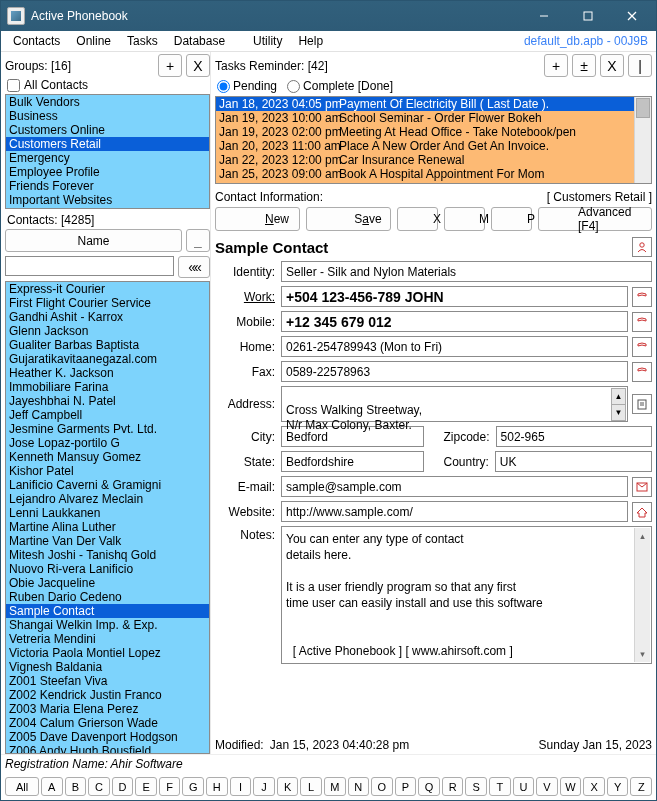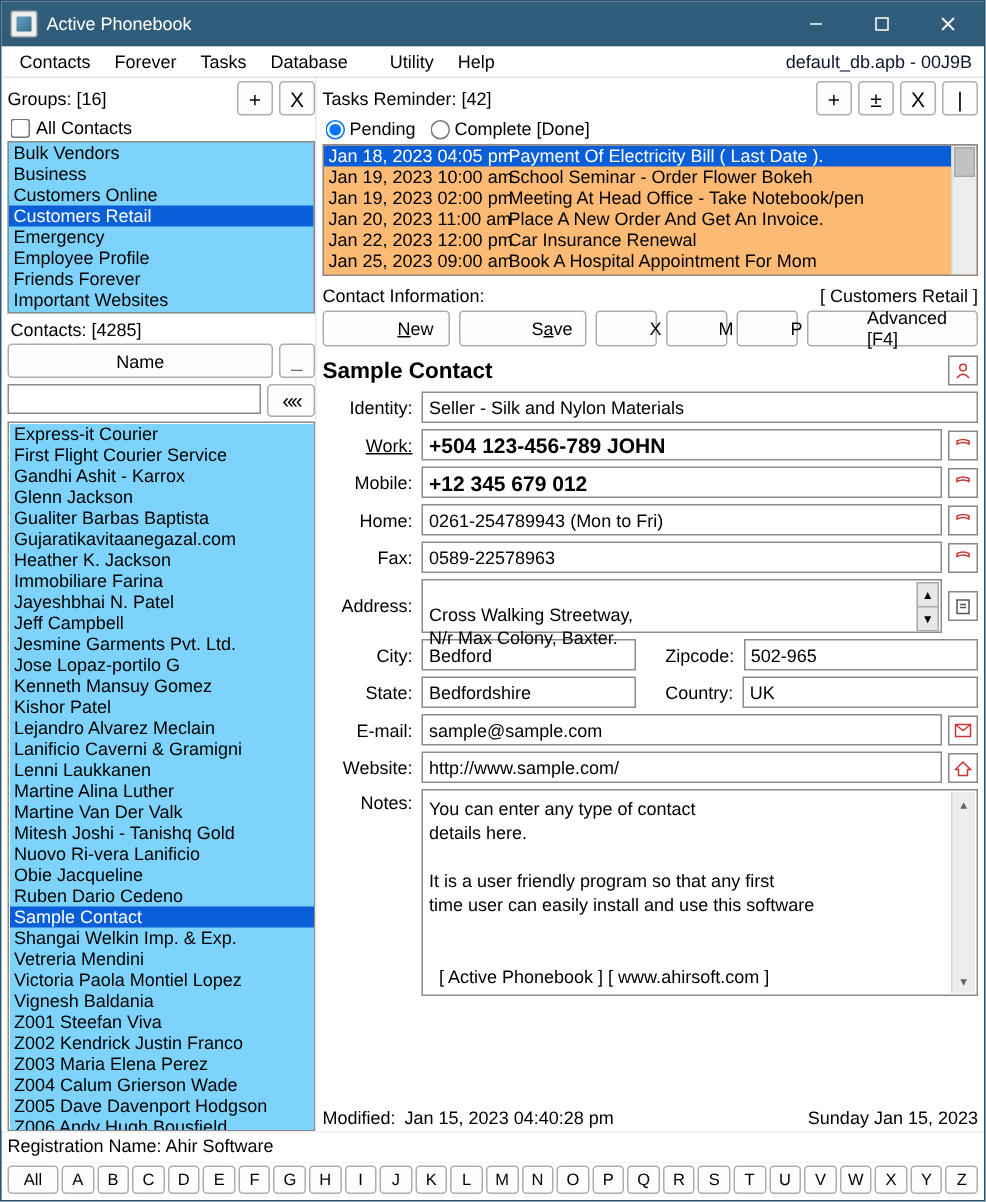--- a/index.html
+++ b/index.html
@@ -55,21 +55,21 @@
   
   .menubar{
     height:20px;background:#fff;display:flex;align-items:center;
     padding:0 4px;border-bottom:1px solid #e2e2e2;
     font-size:12px;
     flex-shrink:0;
     gap:10px;
   }
   .menubar .menu-left{display:flex;gap:0}
   .menubar .menu-item{padding:1px 8px;color:#000}
-  .menubar .menu-right{margin-left:auto;color:#0f172a;padding-right:4px}
+  .menubar .menu-right{margin-left:auto;color:#3b82f6;padding-right:4px}
   
   .main{
     flex:1;display:flex;background:#fff;
     min-height:0;
   }
   .left-pane{
     width:210px;flex-shrink:0;display:flex;flex-direction:column;
     border-right:1px solid #e8e8e8;
     padding:2px 0 0 4px;
     box-sizing:border-box;
@@ -183,21 +183,21 @@
   .spin{
     position:absolute;right:1px;top:1px;bottom:1px;width:15px;display:flex;flex-direction:column;
   }
   .spin div{flex:1;background:#e7e7e7;border:1px solid #aaa;display:flex;align-items:center;justify-content:center;font-size:8px}
   .spin div:first-child{border-bottom:none}
   .modrow{display:flex;margin-top:auto;font-size:12px;padding:4px 0 2px 0}
   .modrow .r{margin-left:auto}
   
   .footer{
     display:flex;align-items:center;padding:2px 4px 4px 4px;font-size:12px;
-    flex-shrink:0;background:#fff;border-top:1px solid #eee;
+    flex-shrink:0;background:#fff;border-top:1px solid #eee;font-style:italic;
   }
   .footer .reg{}
   .az-row{
     display:flex;gap:2px;padding:2px 4px 4px 4px;background:#fff;flex-shrink:0;
   }
   .az-row .azb{
     height:19px;border:1px solid var(--btn-border);border-radius:3px;background:var(--btn-bg);
     display:flex;align-items:center;justify-content:center;font-size:11px;box-sizing:border-box;
   }
   .az-row .all{width:34px}
@@ -235,21 +235,21 @@
     <svg width="10" height="10">
         <line x1="1" y1="1" x2="9" y2="9" stroke="#fff" stroke-width="1.2"></line>
         <line x1="9" y1="1" x2="1" y2="9" stroke="#fff" stroke-width="1.2"></line>
       </svg>
   </div>
 </div>
 
 <div class="menubar">
   <div class="menu-left" id="menu-left">
       <div class="menu-item">Contacts</div>
-      <div class="menu-item">Forever</div>
+      <div class="menu-item">Online</div>
       <div class="menu-item">Tasks</div>
       <div class="menu-item">Database</div>
       <div class="menu-item" style="margin-left: 12px;">Utility</div>
       <div class="menu-item">Help</div>
     </div>
   <div class="menu-right">default_db.apb - 00J9B</div>
 </div>
 
 <div class="main">
 
@@ -294,22 +294,22 @@
         <div class="li">Gualiter Barbas Baptista</div>
         <div class="li">Gujaratikavitaanegazal.com</div>
         <div class="li">Heather K. Jackson</div>
         <div class="li">Immobiliare Farina</div>
         <div class="li">Jayeshbhai N. Patel</div>
         <div class="li">Jeff Campbell</div>
         <div class="li">Jesmine Garments Pvt. Ltd.</div>
         <div class="li">Jose Lopaz-portilo G</div>
         <div class="li">Kenneth Mansuy Gomez</div>
         <div class="li">Kishor Patel</div>
+        <div class="li">Lanificio Caverni &amp; Gramigni</div>
         <div class="li">Lejandro Alvarez Meclain</div>
-        <div class="li">Lanificio Caverni &amp; Gramigni</div>
         <div class="li">Lenni Laukkanen</div>
         <div class="li">Martine Alina Luther</div>
         <div class="li">Martine Van Der Valk</div>
         <div class="li">Mitesh Joshi - Tanishq Gold</div>
         <div class="li">Nuovo Ri-vera Lanificio</div>
         <div class="li">Obie Jacqueline</div>
         <div class="li">Ruben Dario Cedeno</div>
         <div class="li sel">Sample Contact</div>
         <div class="li">Shangai Welkin Imp. &amp; Exp.</div>
         <div class="li">Vetreria Mendini</div>

